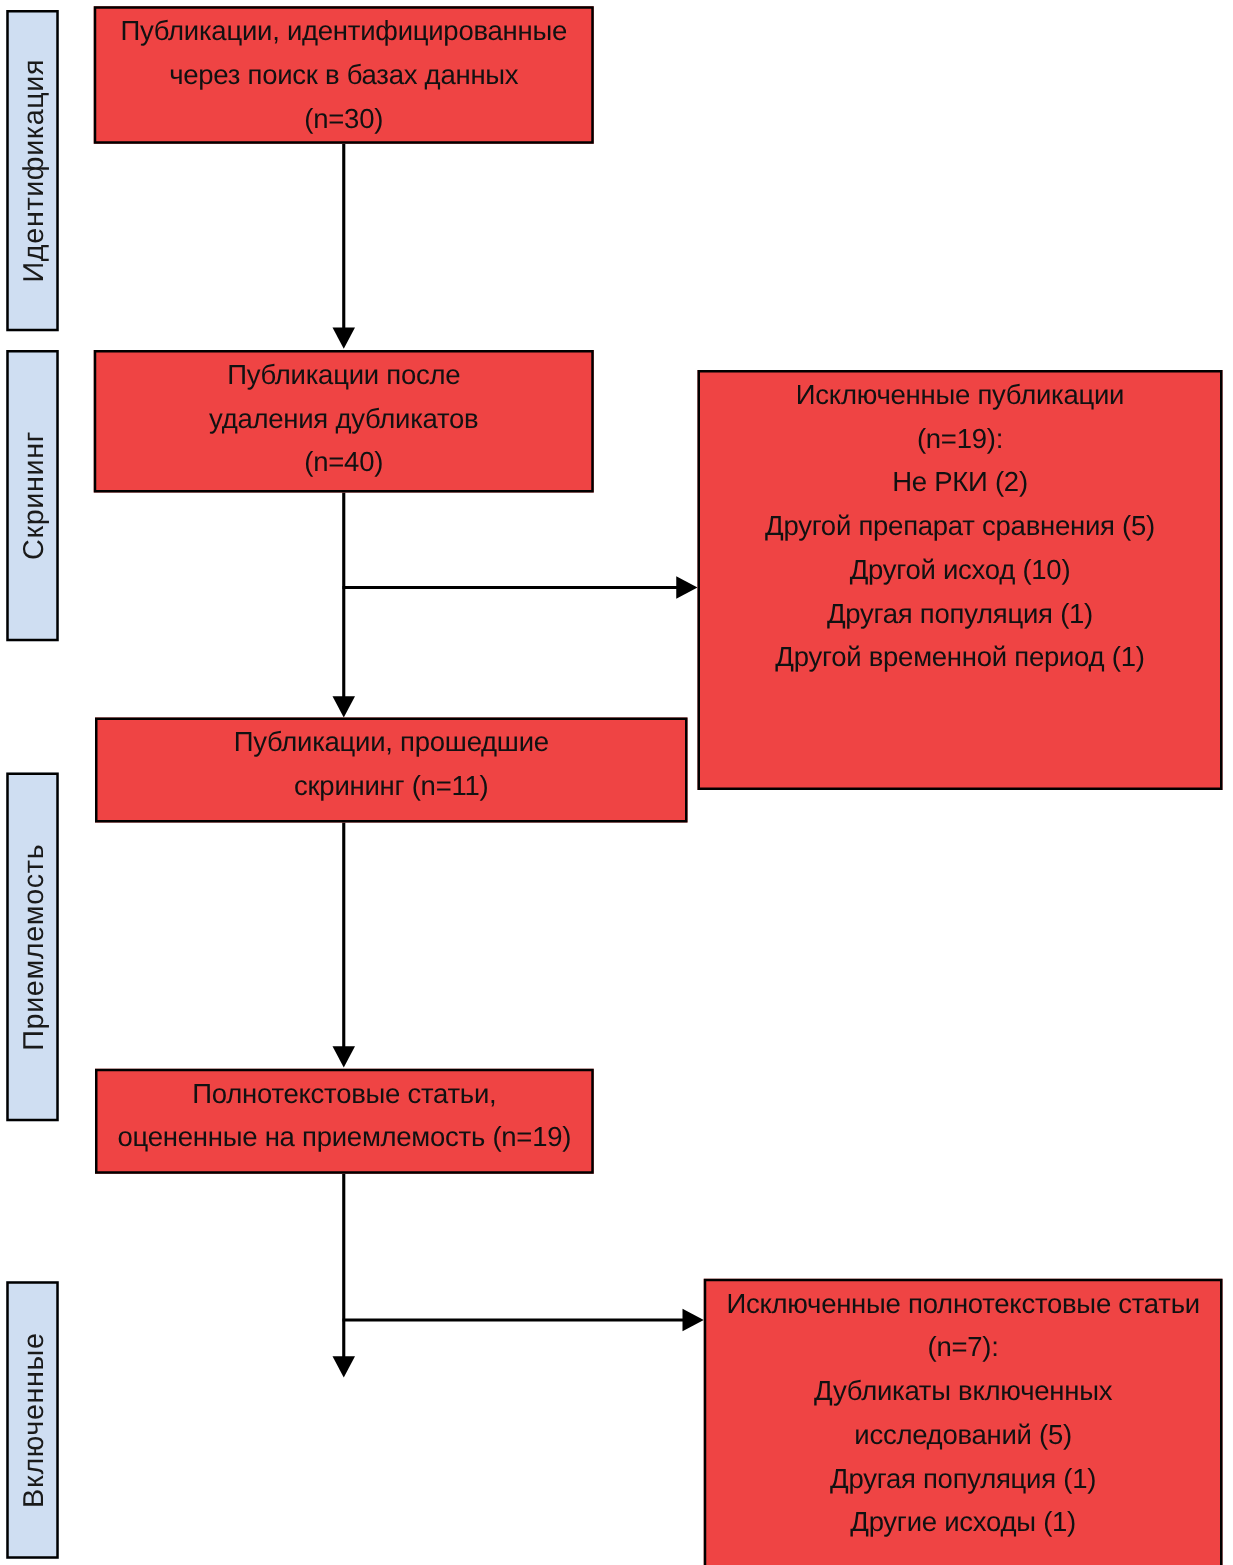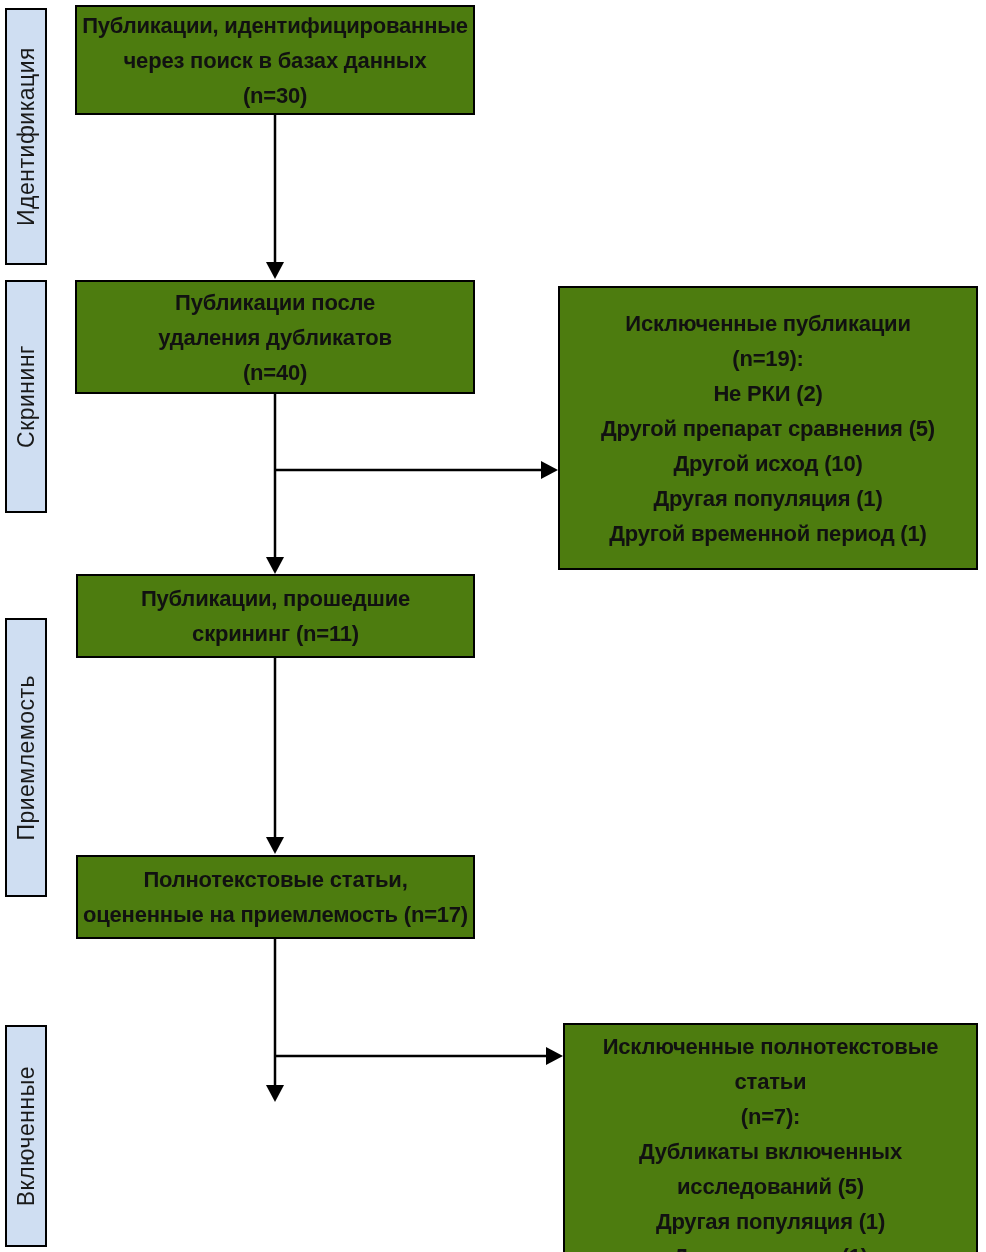--- a/index.html
+++ b/index.html
@@ -45,26 +45,25 @@
     writing-mode: vertical-rl;
     transform: rotate(180deg);
     font-size: 23px;
     letter-spacing: 0.5px;
     white-space: nowrap;
     color: #1a1a1a;
   }
   .box {
     position: absolute;
     box-sizing: border-box;
-    background: #4d7c0f;
+    background: #ef4444;
     border: 2px solid var(--line-color, #000000);
     display: flex;
-    align-items: center;
+    align-items: flex-start;
     justify-content: center;
-    font-weight: bold;
   }
   .box .btext {
     width: 100%;
     text-align: center;
     font-size: 22px;
     line-height: 35px;
     letter-spacing: -0.2px;
     white-space: pre-line;
   }
 </style>
@@ -121,38 +120,38 @@
 через поиск в базах данных
 (n=30)</div>
   </div>
 
   <div class="box" style="left:75px; top:280px; width:400px; height:114px;">
     <div class="btext">Публикации после
 удаления дубликатов
 (n=40)</div>
   </div>
 
-  <div class="box" style="left:558px; top:286px; width:420px; height:284px;">
+  <div class="box" style="left:558px; top:296px; width:420px; height:336px;">
     <div class="btext">Исключенные публикации
 (n=19):
 Не РКИ (2)
 Другой препарат сравнения (5)
 Другой исход (10)
 Другая популяция (1)
 Другой временной период (1)</div>
   </div>
 
-  <div class="box" style="left:76px; top:574px; width:399px; height:84px;">
+  <div class="box" style="left:76px; top:574px; width:474px; height:84px;">
     <div class="btext">Публикации, прошедшие
 скрининг (n=11)</div>
   </div>
 
   <div class="box" style="left:76px; top:855px; width:399px; height:84px;">
     <div class="btext">Полнотекстовые статьи,
-оцененные на приемлемость (n=17)</div>
+оцененные на приемлемость (n=19)</div>
   </div>
 
   <div class="box" style="left:563px; top:1023px; width:415px; height:257px;">
     <div class="btext">Исключенные полнотекстовые статьи
 (n=7):
 Дубликаты включенных
 исследований (5)
 Другая популяция (1)
 Другие исходы (1)</div>
   </div>

